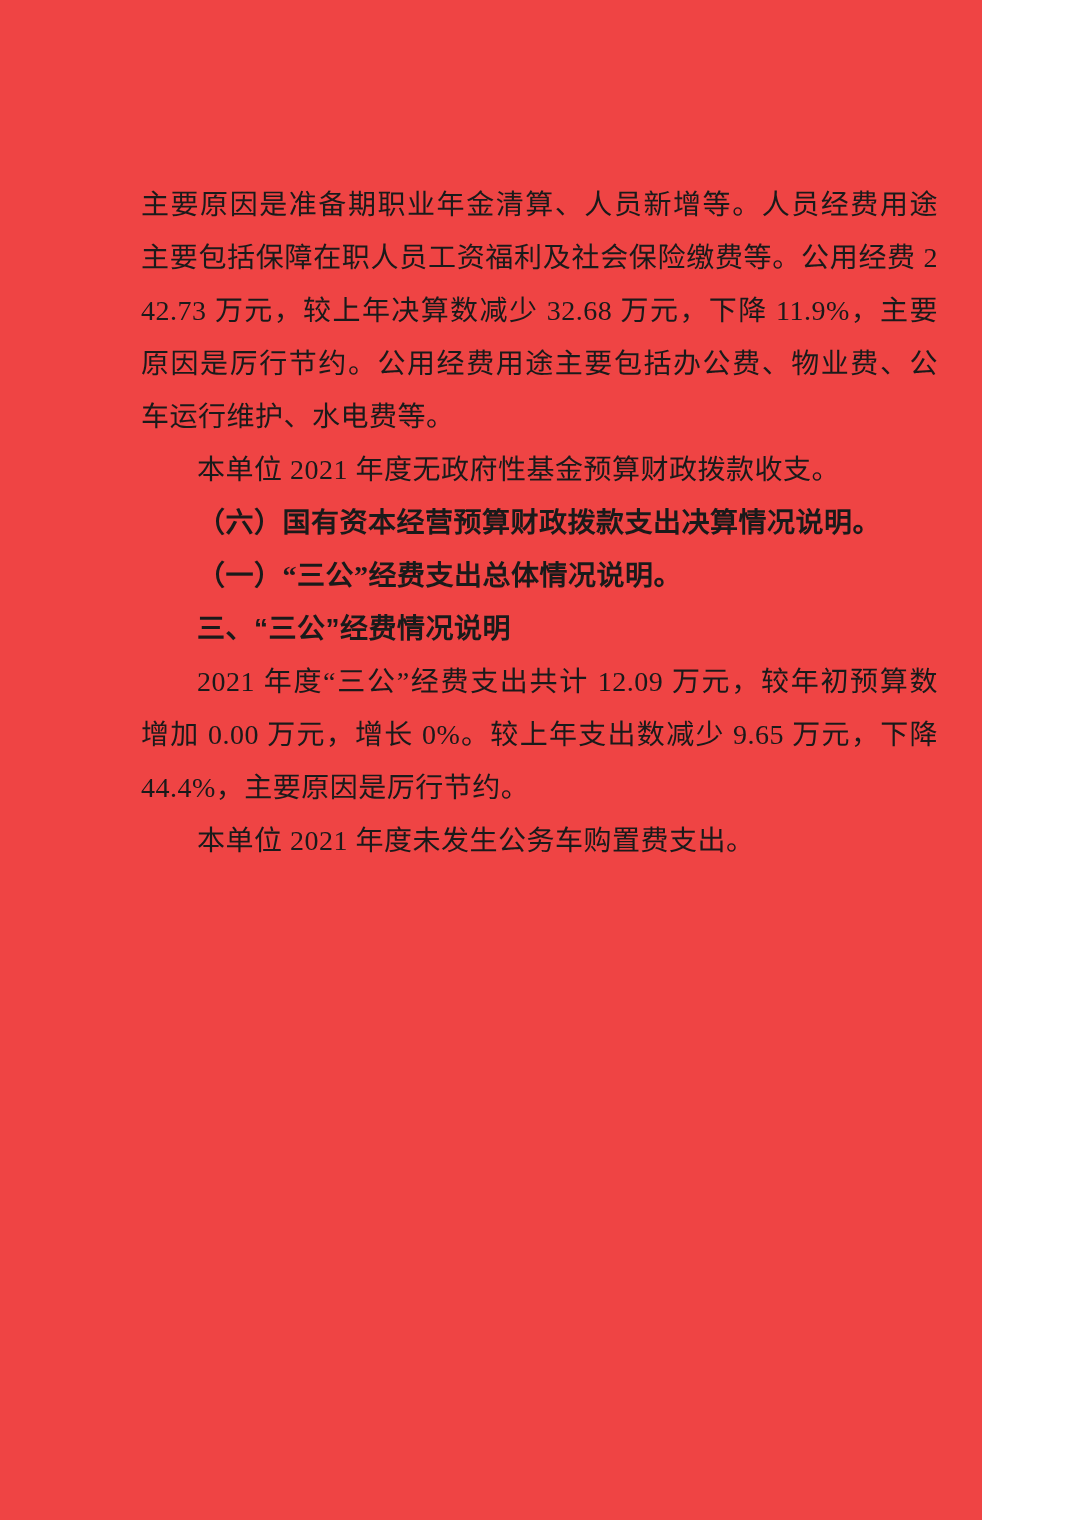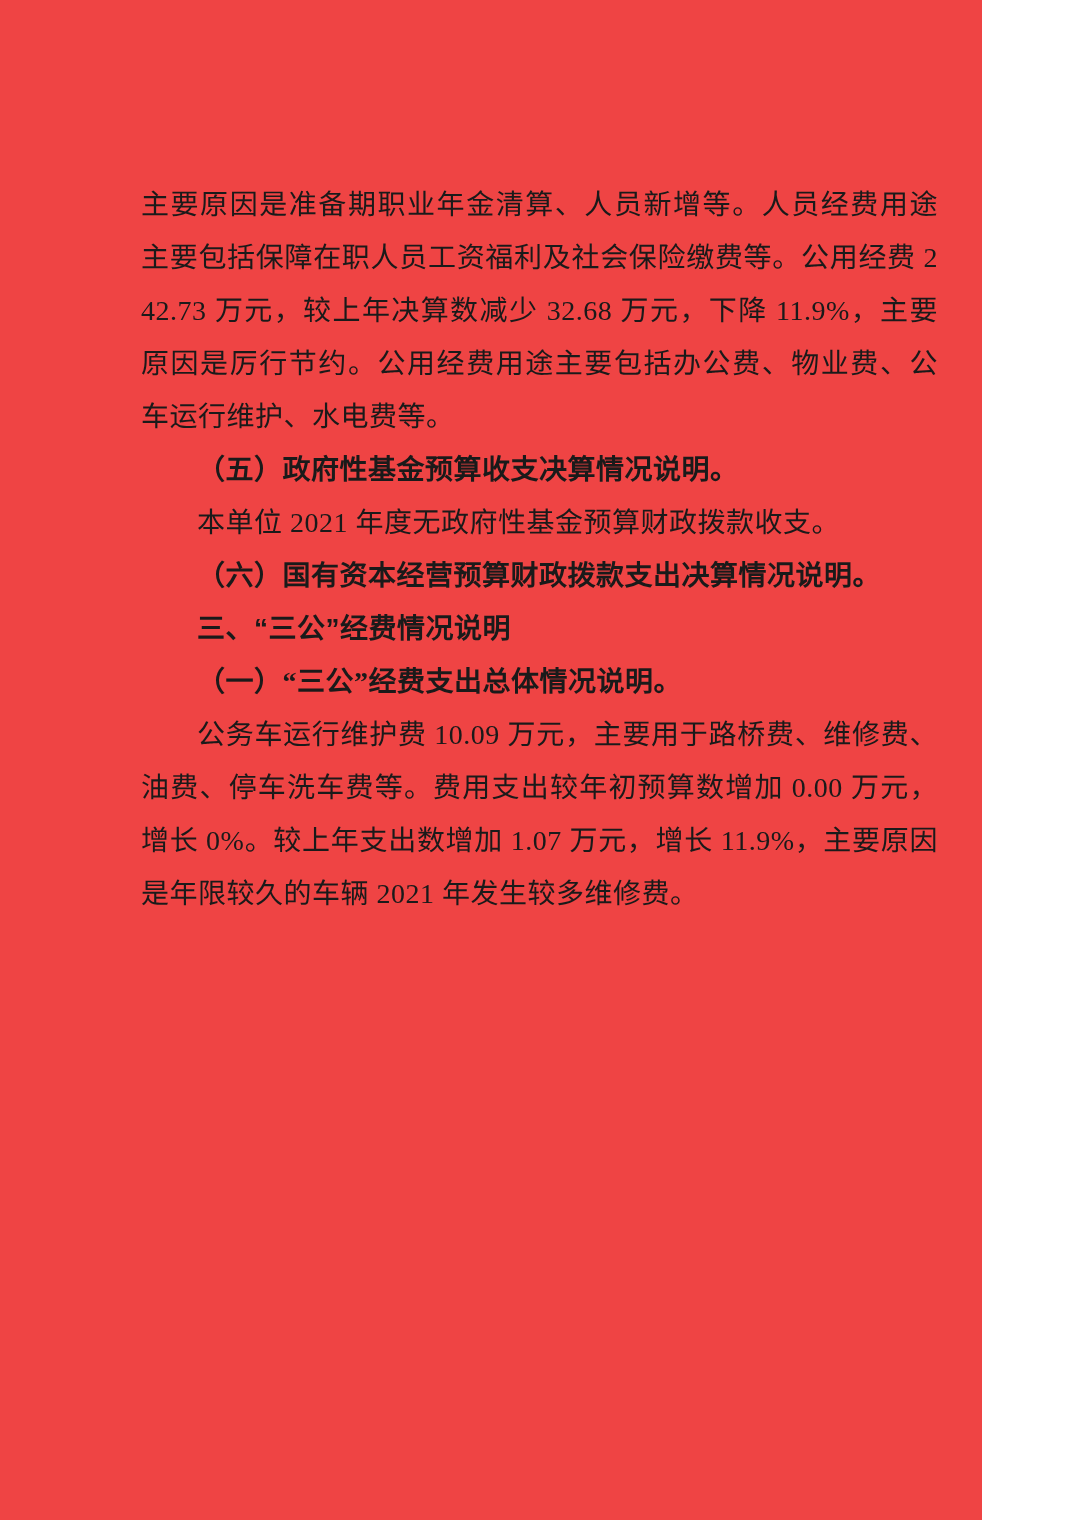--- a/index.html
+++ b/index.html
@@ -45,20 +45,20 @@
     font-weight: 700;
     font-family: "Liberation Sans", "DejaVu Sans", sans-serif;
   }
 </style>
 </head>
 <body>
 
 <div class="page">
   <div class="content">
     <p class="no-indent">主要原因是准备期职业年金清算、人员新增等。人员经费用途主要包括保障在职人员工资福利及社会保险缴费等。公用经费 242.73 万元，较上年决算数减少 32.68 万元，下降 11.9%，主要原因是厉行节约。公用经费用途主要包括办公费、物业费、公车运行维护、水电费等。</p>
-    <p class="indent kai">（五）政府性基金预算收支决算情况说明。</p>
     <p class="indent">本单位 2021 年度无政府性基金预算财政拨款收支。</p>
     <p class="indent kai">（六）国有资本经营预算财政拨款支出决算情况说明。</p>
+    <p class="indent kai">（一）“三公”经费支出总体情况说明。</p>
     <p class="indent hei">三、“三公”经费情况说明</p>
-    <p class="indent kai">（一）“三公”经费支出总体情况说明。</p>
-    <p class="indent">公务车运行维护费 10.09 万元，主要用于路桥费、维修费、油费、停车洗车费等。费用支出较年初预算数增加 0.00 万元，增长 0%。较上年支出数增加 1.07 万元，增长 11.9%，主要原因是年限较久的车辆 2021 年发生较多维修费。</p>
+    <p class="indent">2021 年度“三公”经费支出共计 12.09 万元，较年初预算数增加 0.00 万元，增长 0%。较上年支出数减少 9.65 万元，下降 44.4%，主要原因是厉行节约。</p>
+    <p class="indent">本单位 2021 年度未发生公务车购置费支出。</p>
   </div>
 </div>
 
 </body></html>

